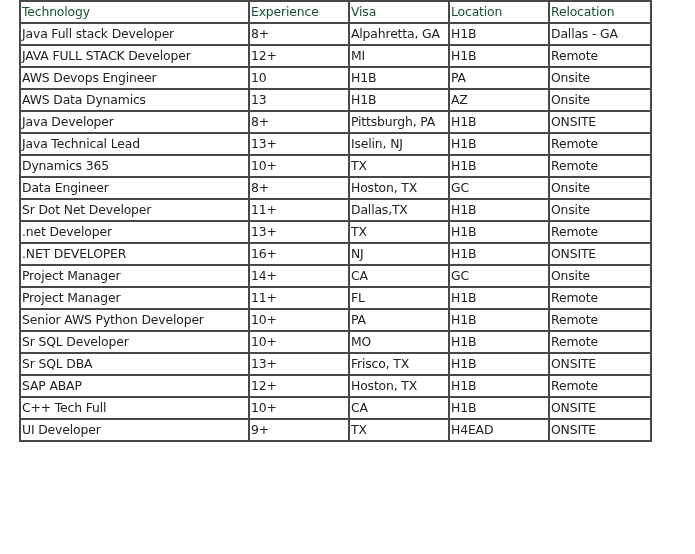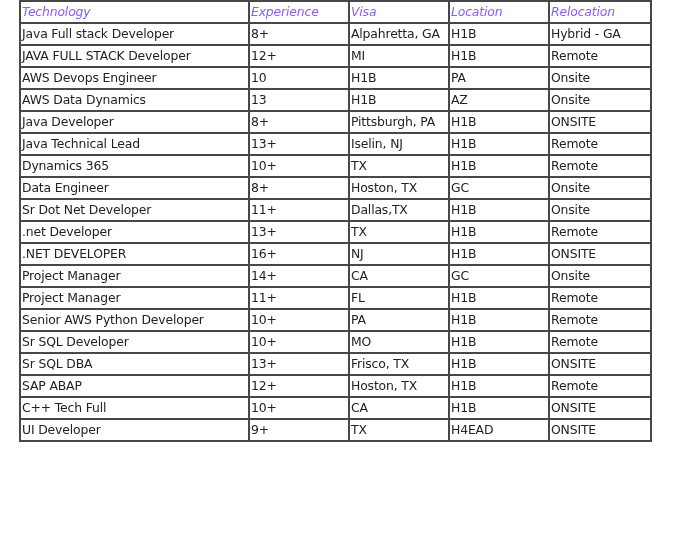--- a/index.html
+++ b/index.html
@@ -35,21 +35,21 @@
       border: 2px solid #484848;
       height: 20px;
       padding: 0 1px;
       text-align: left;
       font-weight: normal;
       white-space: nowrap;
       overflow: hidden;
       vertical-align: middle;
       line-height: 20px;
     }
-    table.jobs thead th { color: #8b5cf6; font-style: italic; }
+    table.jobs thead th { color: #14532d; }
   </style>
 </head>
 <body>
 
 <div class="wrap">
   <table class="jobs">
     <colgroup>
       <col class="c1">
         <col class="c2">
         <col class="c3">
@@ -64,21 +64,21 @@
         <th>Location</th>
         <th>Relocation</th>
       </tr>
     </thead>
     <tbody id="rows">
         <tr>
           <td>Java Full stack Developer</td>
           <td>8+</td>
           <td>Alpahretta, GA</td>
           <td>H1B</td>
-          <td>Hybrid - GA</td>
+          <td>Dallas - GA</td>
         </tr>
         <tr>
           <td>JAVA FULL STACK Developer</td>
           <td>12+</td>
           <td>MI</td>
           <td>H1B</td>
           <td>Remote</td>
         </tr>
         <tr>
           <td>AWS Devops Engineer</td>

